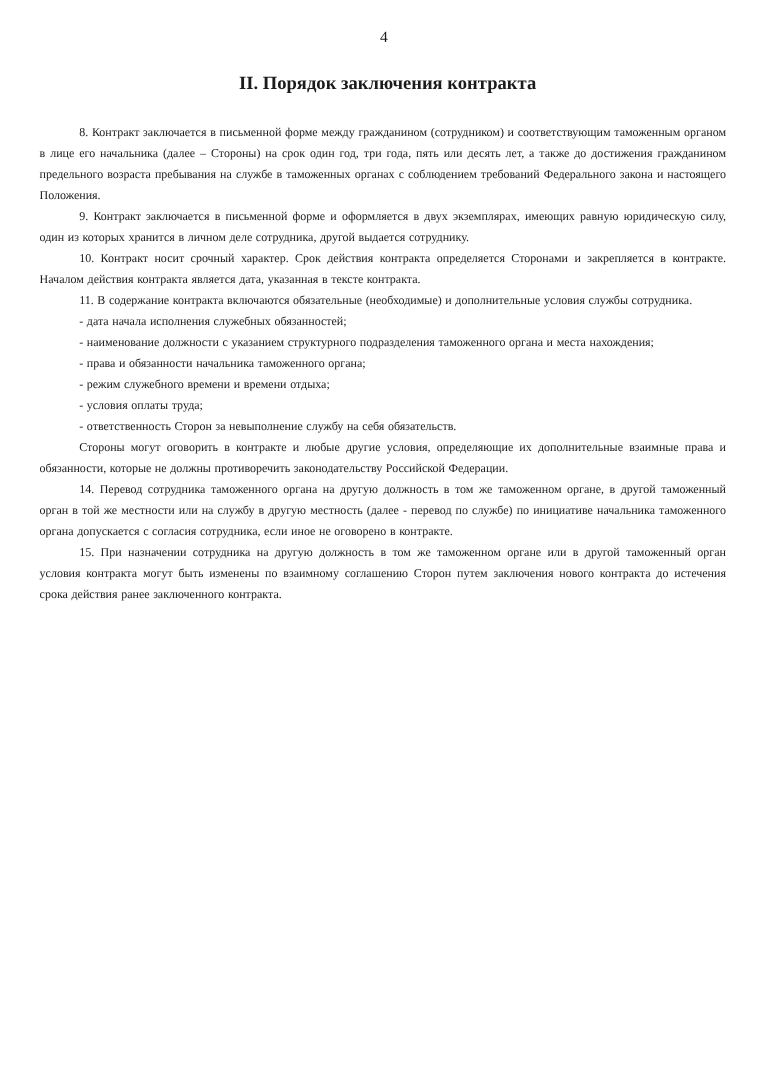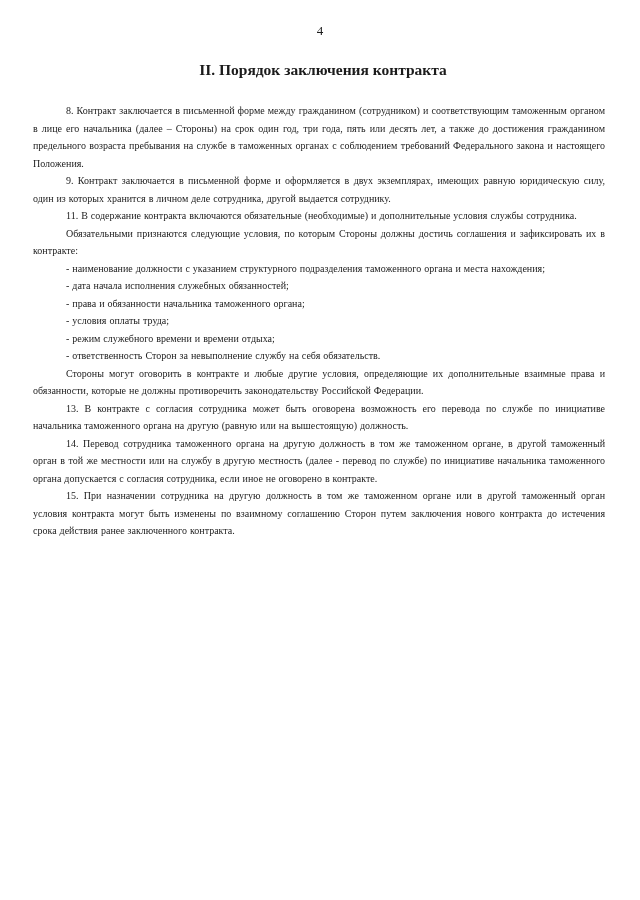--- a/index.html
+++ b/index.html
@@ -46,26 +46,25 @@
 </style>
 </head>
 <body>
 
 <div class="page">
   <div class="page-number">4</div>
   <div class="heading">II. Порядок заключения контракта</div>
   <div class="doc-body">
       <p>8. Контракт заключается в письменной форме между гражданином (сотрудником) и соответствующим таможенным органом в лице его начальника (далее – Стороны) на срок один год, три года, пять или десять лет, а также до достижения гражданином предельного возраста пребывания на службе в таможенных органах с соблюдением требований Федерального закона и настоящего Положения.</p>
       <p>9. Контракт заключается в письменной форме и оформляется в двух экземплярах, имеющих равную юридическую силу, один из которых хранится в личном деле сотрудника, другой выдается сотруднику.</p>
+      <p>10. Контракт носит срочный характер. Срок действия контракта определяется Сторонами и закрепляется в контракте. Началом действия контракта является дата, указанная в тексте контракта.</p>
       <p>11. В содержание контракта включаются обязательные (необходимые) и дополнительные условия службы сотрудника.</p>
-      <p>Обязательными признаются следующие условия, по которым Стороны должны достичь соглашения и зафиксировать их в контракте:</p>
+      <p>- дата начала исполнения служебных обязанностей;</p>
       <p>- наименование должности с указанием структурного подразделения таможенного органа и места нахождения;</p>
-      <p>- дата начала исполнения служебных обязанностей;</p>
       <p>- права и обязанности начальника таможенного органа;</p>
+      <p>- режим служебного времени и времени отдыха;</p>
       <p>- условия оплаты труда;</p>
-      <p>- режим служебного времени и времени отдыха;</p>
       <p>- ответственность Сторон за невыполнение службу на себя обязательств.</p>
       <p>Стороны могут оговорить в контракте и любые другие условия, определяющие их дополнительные взаимные права и обязанности, которые не должны противоречить законодательству Российской Федерации.</p>
-      <p>13. В контракте с согласия сотрудника может быть оговорена возможность его перевода по службе по инициативе начальника таможенного органа на другую (равную или на вышестоящую) должность.</p>
       <p>14. Перевод сотрудника таможенного органа на другую должность в том же таможенном органе, в другой таможенный орган в той же местности или на службу в другую местность (далее - перевод по службе) по инициативе начальника таможенного органа допускается с согласия сотрудника, если иное не оговорено в контракте.</p>
       <p>15. При назначении сотрудника на другую должность в том же таможенном органе или в другой таможенный орган условия контракта могут быть изменены по взаимному соглашению Сторон путем заключения нового контракта до истечения срока действия ранее заключенного контракта.</p>
     </div>
 </div>
 
 </body></html>

